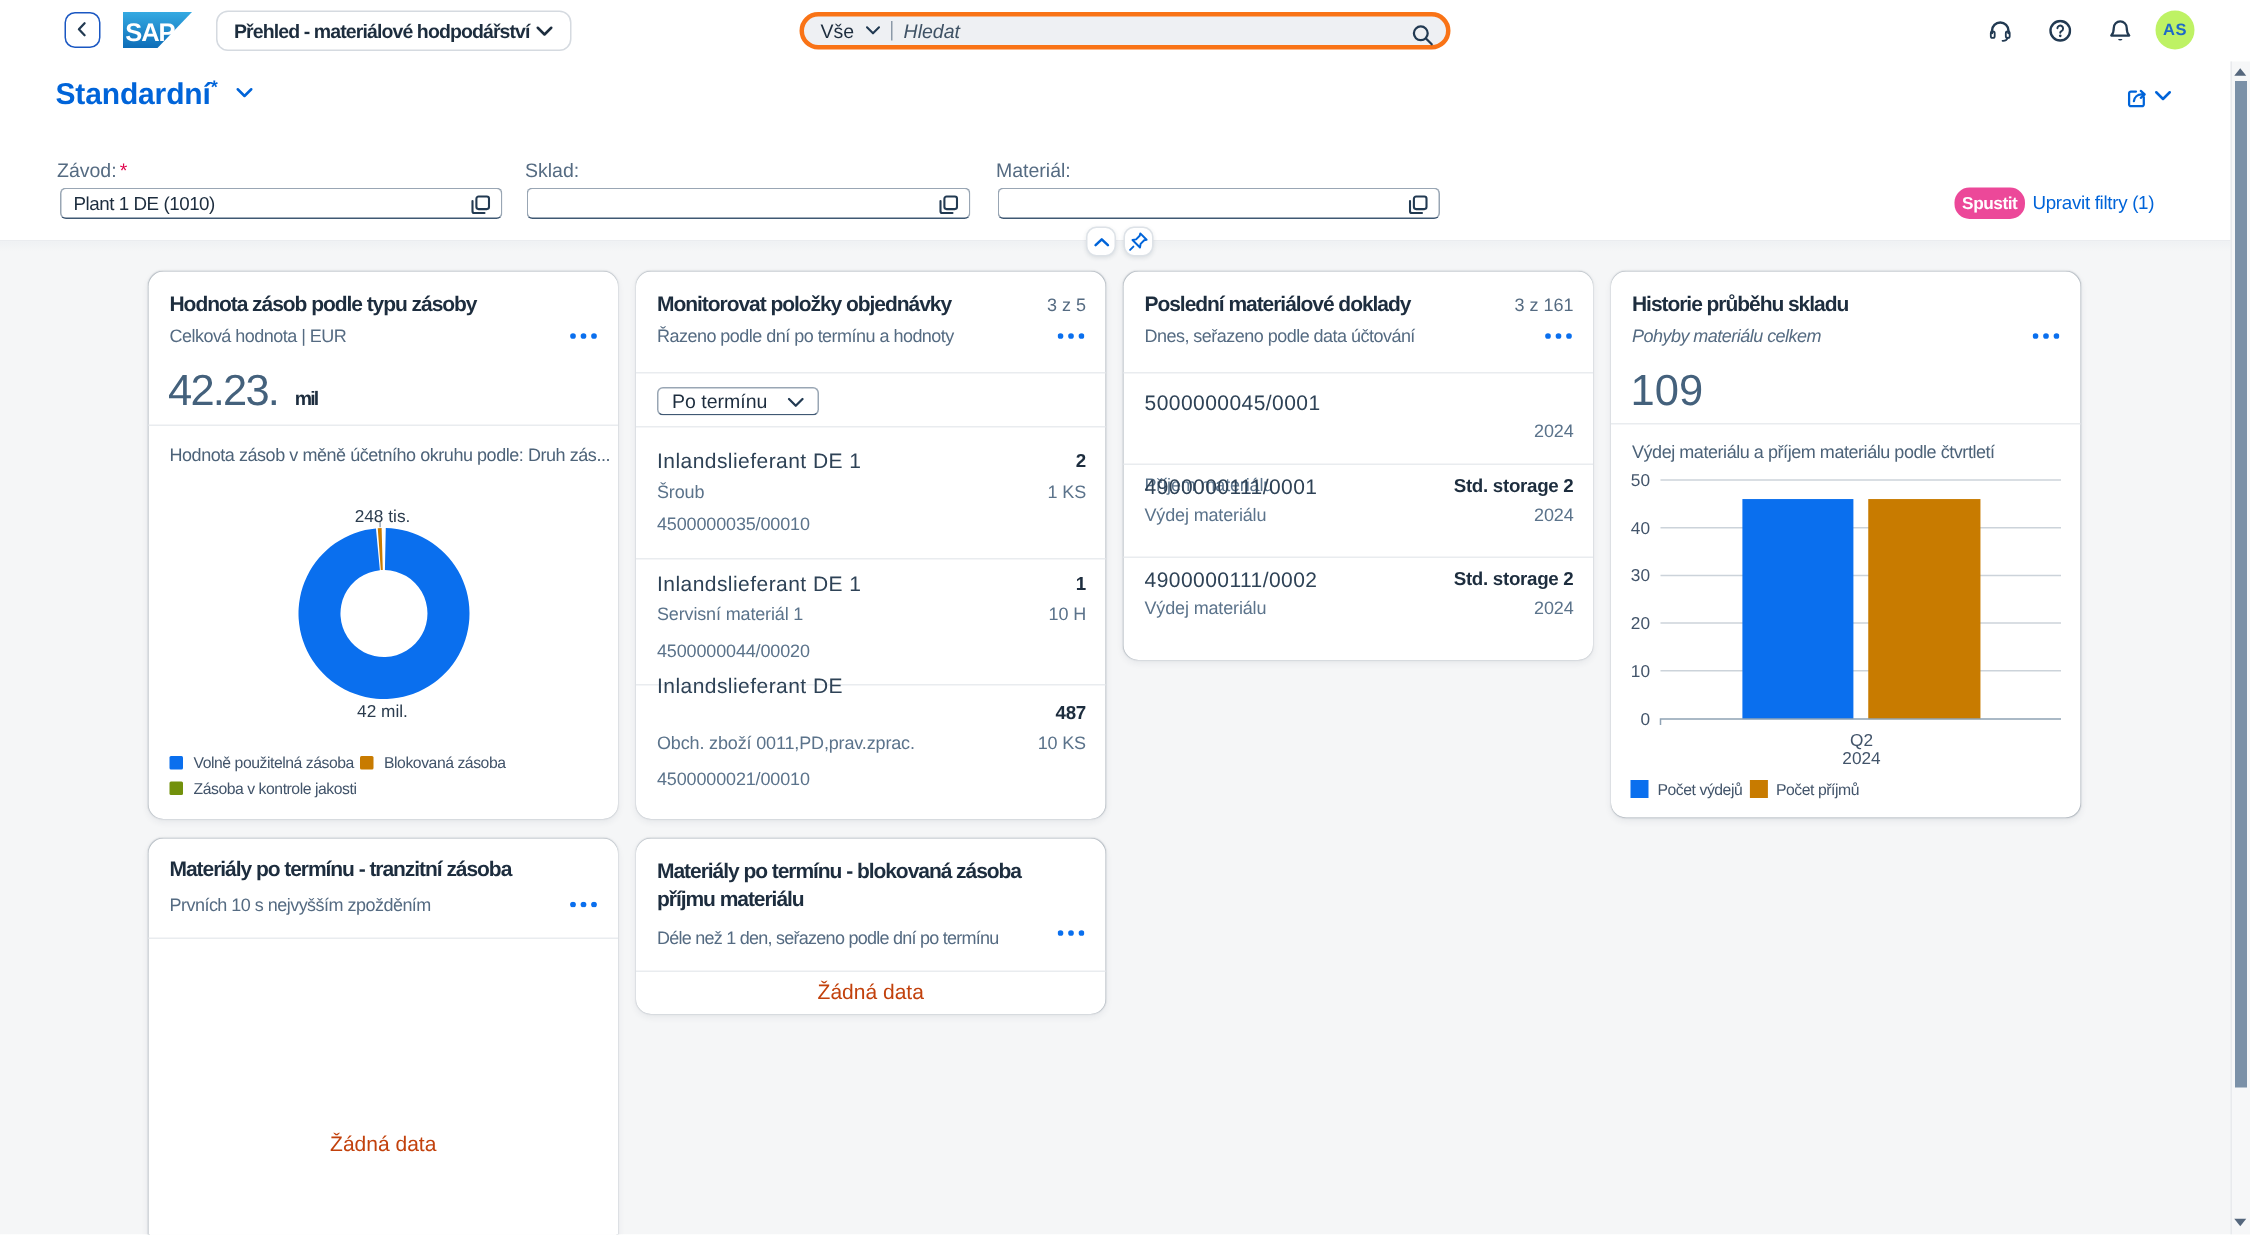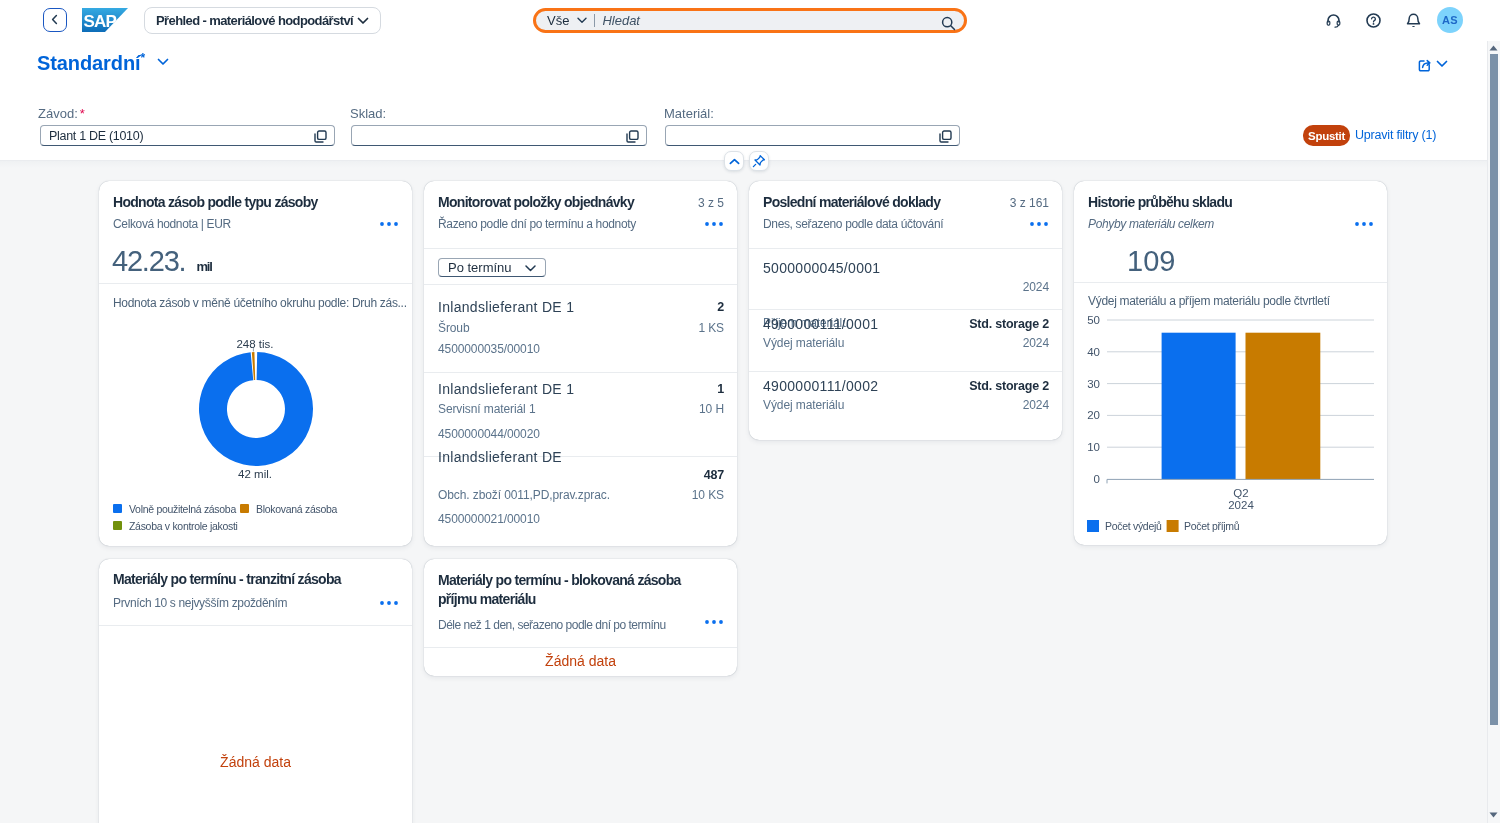--- a/index.html
+++ b/index.html
@@ -14,37 +14,37 @@
   display:flex; align-items:center; justify-content:space-between; padding:0 11px; font-size:13px; font-weight:bold; color:#1d2d3e; letter-spacing:-0.6px; }
 #search { left:533px; top:8px; width:434px; height:25px; background:#eef0f3; border:3px solid #f97316; border-radius:13px;
   display:flex; align-items:center; font-size:13px; color:#1d2d3e; }
 #search .vse { margin-left:11px; }
 #search .chev { margin-left:8px; }
 #search .sep { width:1px; height:13px; background:#8b99a8; margin-left:7px; }
 #search .ph { margin-left:7px; font-style:italic; color:#3f5265; }
 #search .mag { position:absolute; right:8px; top:5px; }
 .shicon { top:13px; }
 
-#avatar { left:1437px; top:7px; width:26px; height:26px; border-radius:50%; background:#7dd3fc;
+#avatar { left:1437px; top:7px; width:26px; height:26px; border-radius:50%; background:#bef264;
   display:flex; align-items:center; justify-content:center; font-size:11px; font-weight:bold; color:#1e69c8; letter-spacing:0.3px; }
 
 
 #variant { left:37px; top:51px; font-size:20px; font-weight:bold; color:#0064d9; letter-spacing:-0.1px; }
 #variant sup { font-size:12px; }
 #varchev { left:157px; top:58px; }
 #shareic { left:1418px; top:58px; }
 #sharechev { left:1436px; top:60px; }
 
 
 .flabel { top:106px; font-size:13px; color:#556b82; }
 .req { color:#e0064d; margin-left:2px; }
 .finput { top:125px; height:21px; background:#fff; border:1px solid #99a6b4; border-bottom:1.6px solid #3f5873; border-radius:4px;
   font-size:12.5px; letter-spacing:-0.3px; color:#1d2d3e; display:flex; align-items:center; padding-left:8px; }
 .vh { position:absolute; right:7px; top:4px; }
-#runbtn { left:1303px; top:125px; width:47px; height:21px; background:#c2410c; border-radius:10px; color:#fff;
+#runbtn { left:1303px; top:125px; width:47px; height:21px; background:#ec4899; border-radius:10px; color:#fff;
   font-size:11.5px; font-weight:bold; display:flex; align-items:center; justify-content:center; letter-spacing:-0.3px; }
 #editfil { left:1355px; top:128px; font-size:12.5px; color:#0064d9; letter-spacing:-0.2px; }
 
 
 #contentbg { left:0; top:161px; width:1500px; height:662px; background:linear-gradient(#eff1f3, #f5f6f7 7px); }
 #hdrline { left:0; top:160px; width:1500px; height:1px; background:#eaecef; }
 .roundbtn { top:151px; width:20px; height:20px; background:#fff; border:1px solid #dde2e7; border-radius:7px;
   box-shadow:0 1px 3px rgba(34,54,73,.12); display:flex; align-items:center; justify-content:center; }
 
 
@@ -276,21 +276,21 @@
 </div>
 
 <div class="abs card" style="left:1074px; top:181px; width:313px; height:364px;text-align:center;">
   <div class="abs ctitle" style="top:13px;">Historie průběhu skladu</div>
   <div class="abs csub" style="top:36px;font-style:italic;">Pohyby materiálu celkem</div>
   <svg class="abs dots3" style="right:14px; top:41px;" viewBox="0 0 18 4">
       <circle cx="2" cy="2" r="1.9" fill="#0a6fee"></circle>
       <circle cx="9" cy="2" r="1.9" fill="#0a6fee"></circle>
       <circle cx="16" cy="2" r="1.9" fill="#0a6fee"></circle>
     </svg>
-  <div class="abs num" style="top:64px; letter-spacing:0;margin-left:40px;">109</div>
+  <div class="abs num" style="top:64px; letter-spacing:0;">109</div>
   <div class="abs cdiv" style="top:101px;"></div>
   <div class="abs chnote" style="top:113px;">Výdej materiálu a příjem materiálu podle čtvrtletí</div>
 
   <svg class="abs" style="left:0; top:125px;" width="313" height="235" viewBox="0 0 313 235">
     <g stroke="#ccd3da" stroke-width="1">
       <line x1="33" y1="14" x2="300" y2="14"></line>
       <line x1="33" y1="45.8" x2="300" y2="45.8"></line>
       <line x1="33" y1="77.6" x2="300" y2="77.6"></line>
       <line x1="33" y1="109.4" x2="300" y2="109.4"></line>
       <line x1="33" y1="141.2" x2="300" y2="141.2"></line>

